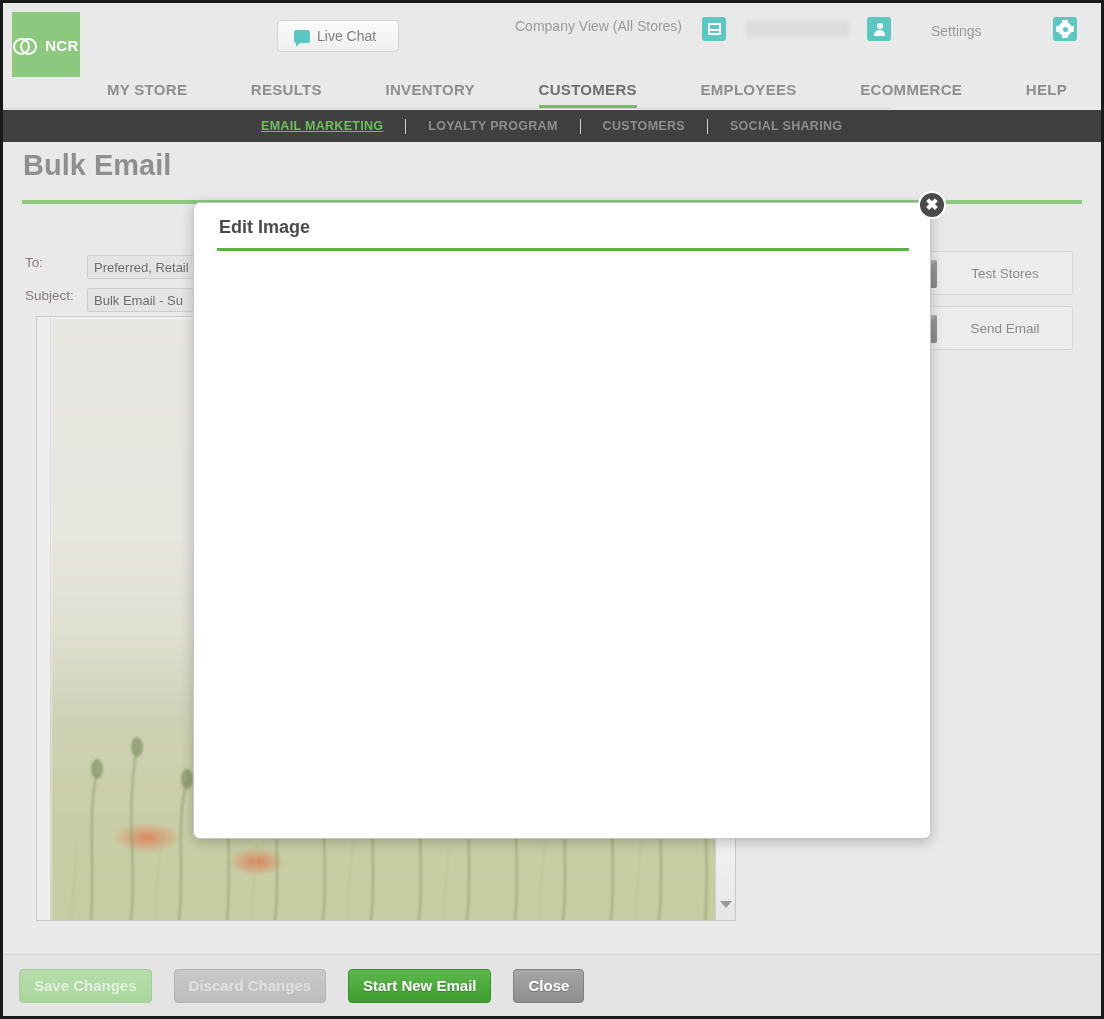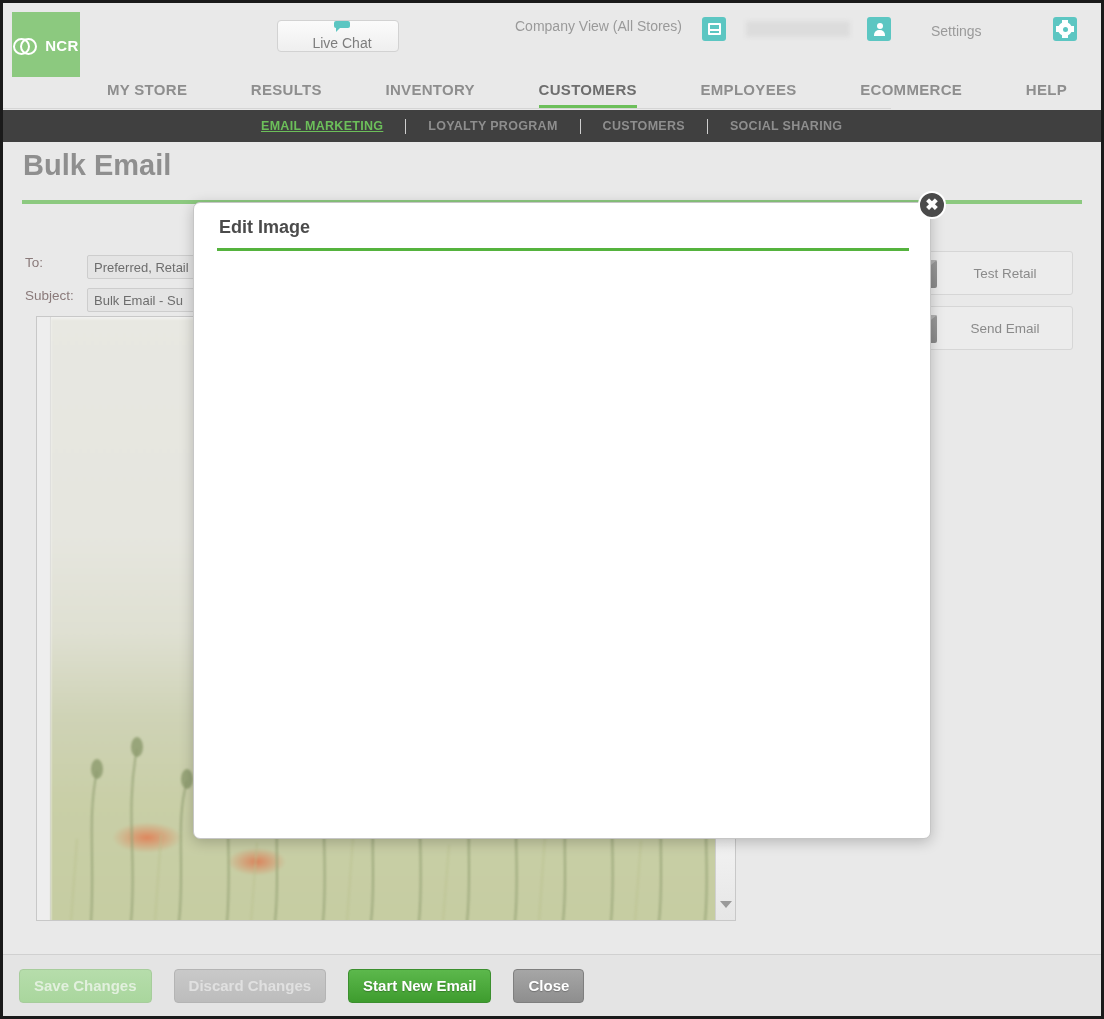--- a/index.html
+++ b/index.html
@@ -42,23 +42,22 @@
   }
   .logo-rings::before { left: 0; }
   .logo-rings::after { left: 7px; }
   .logo-text { color: #fff; font-size: 15px; font-weight: bold; letter-spacing: .4px; }
 
   .livechat {
     position: absolute; left: 274px; top: 17px;
     width: 122px; height: 32px;
     background: linear-gradient(#fbfbfb,#efefef);
     border: 1px solid #d2d2d2; border-radius: 4px;
-    display: flex; align-items: center; gap: 7px; padding-left: 8px;
+    display: flex; align-items: center; gap: 7px; padding-left: 16px;
     cursor: pointer;
-    flex-direction: column;
   }
   .bubble {
     position: relative; width: 16px; height: 13px;
     background: #5cc6c2; border-radius: 2px;
   }
   .bubble::after {
     content: ""; position: absolute; left: 2px; bottom: -4px;
     border-left: 5px solid #5cc6c2;
     border-bottom: 5px solid transparent;
   }
@@ -529,21 +528,21 @@
           <path d="M676 603 L 682 518"></path>
       </g>
     </svg>
     <div class="editor-scroll-down">
       <span class="tri-down"></span>
     </div>
   </div>
 
   <div class="side-btn" id="test-email-btn">
     <span class="env-icon"></span>
-    <span class="side-btn-label">Test Retail</span>
+    <span class="side-btn-label">Test Stores</span>
   </div>
   <div class="side-btn" id="send-email-btn">
     <span class="env-icon"></span>
     <span class="side-btn-label">Send Email</span>
   </div>
 
   <div class="bottombar">
     <div class="act-btn disabled-green">Save Changes</div>
     <div class="act-btn disabled-gray">Discard Changes</div>
     <div class="act-btn green">Start New Email</div>

